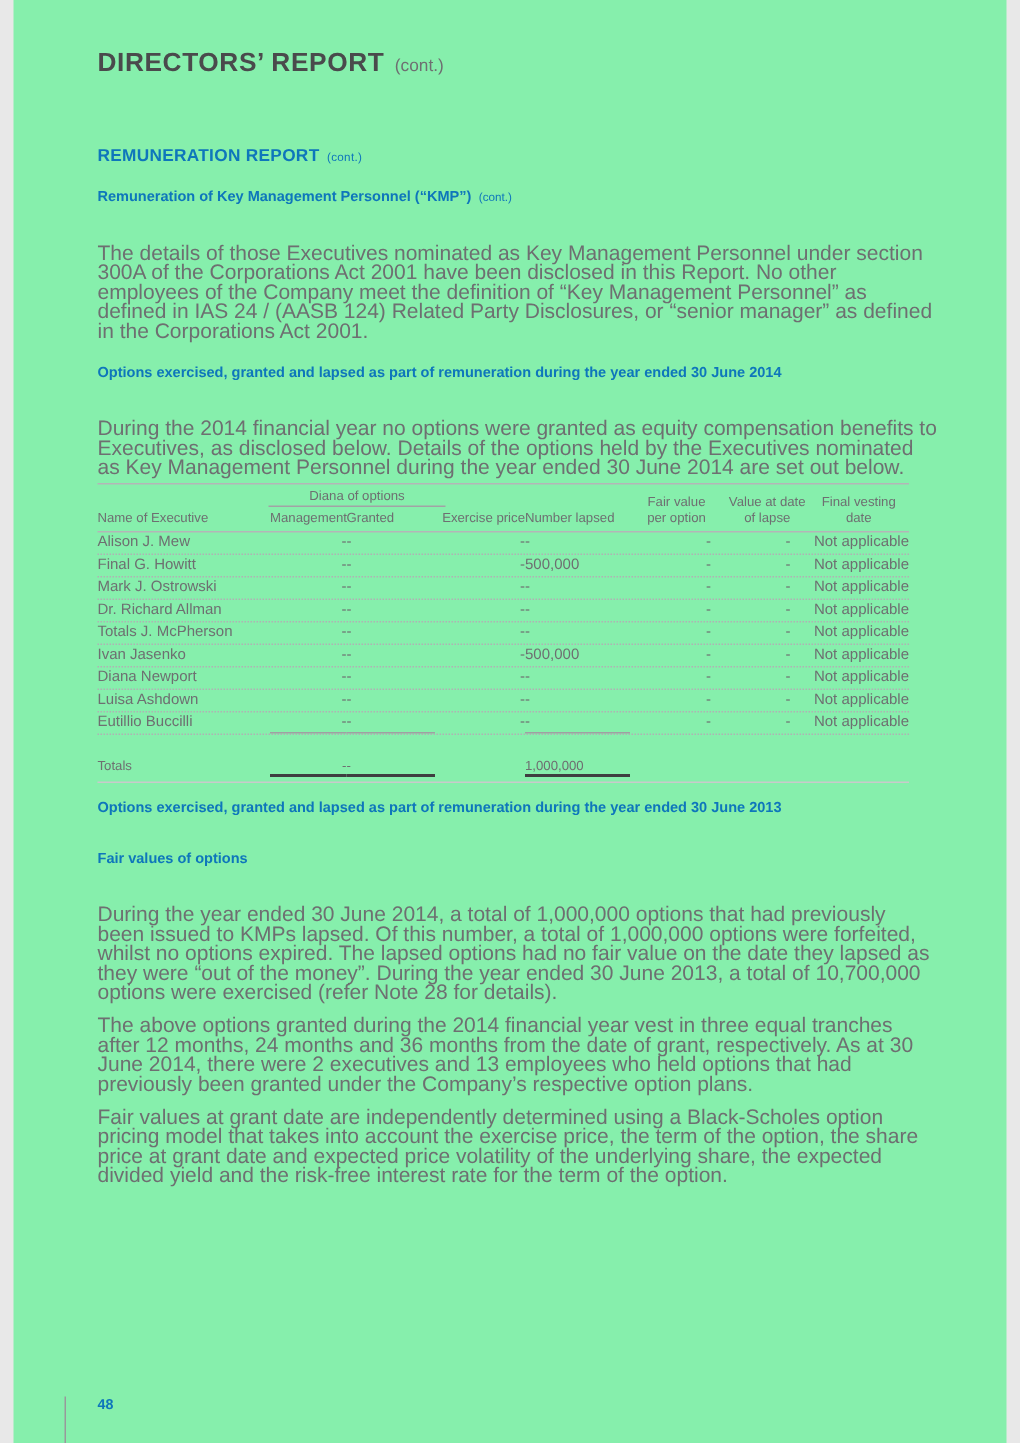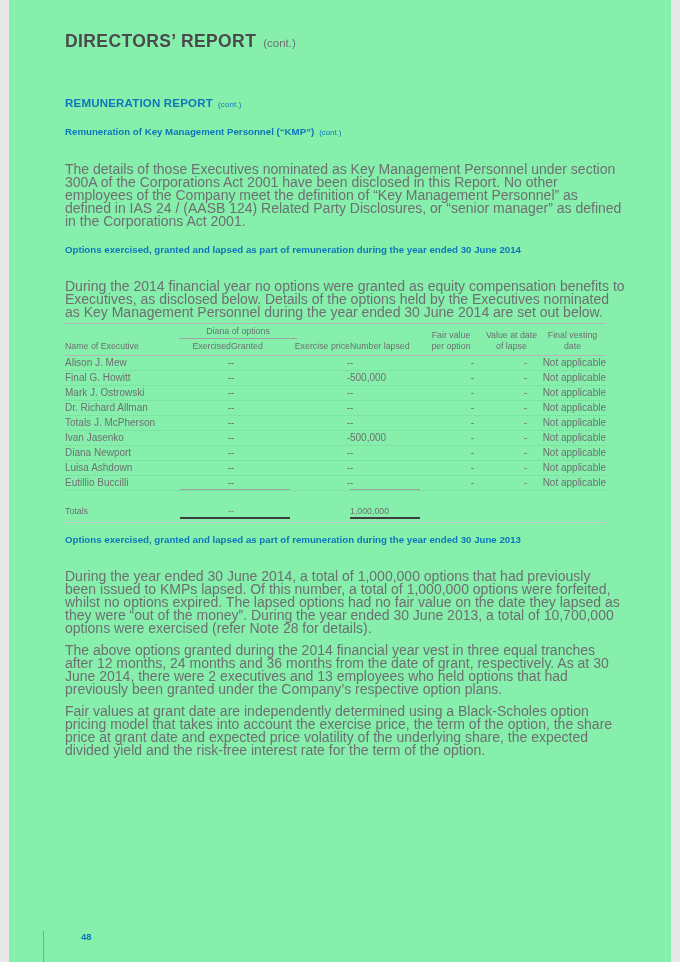--- a/index.html
+++ b/index.html
@@ -41,21 +41,21 @@
   .hrow .c-fvd{text-align:center;padding-left:0;transform:translateX(6px);}
   .two span{display:block;}
   .trow{display:flex;font-size:10px;border-bottom:1px dotted #b0b1b3;}
   .trow .cell{height:14px;line-height:14px;}
   .trow.last .c-ex,.trow.last .c-gr,.trow.last .c-nl{border-bottom:1px solid #9fa0a2;}
   .totals-row{display:flex;margin-top:13px;font-size:8.8px;}
   .totals-row .cell{height:15px;line-height:15px;}
   .totals-row .c-ex,.totals-row .c-gr,.totals-row .c-nl{border-bottom:2px solid #3e3e40;}
   
   .footer-line{position:absolute;left:34px;top:931px;width:1px;height:31px;background:#98999b;}
-  .page-number{position:absolute;left:72px;top:931px;font-size:9.5px;font-weight:bold;color:#0e76bb;}
+  .page-number{position:absolute;left:56px;top:931px;font-size:9.5px;font-weight:bold;color:#0e76bb;}
 </style>
 </head>
 <body>
 
 <div class="page">
   <div class="content">
 
     <h1 class="doc-title"><span>DIRECTORS’ REPORT</span><span class="cont-big">(cont.)</span></h1>
 
     <h2 class="rem-heading"><span>REMUNERATION REPORT</span><span class="cont-sm">(cont.)</span></h2>
@@ -66,21 +66,21 @@
 
     <h3 class="sub-heading mt16">Options exercised, granted and lapsed as part of remuneration during the year ended 30 June 2014</h3>
 
     <p>During the 2014 financial year no options were granted as equity compensation benefits to Executives, as disclosed below. Details of the options held by the Executives nominated as Key Management Personnel during the year ended 30 June 2014 are set out below.</p>
 
     <div class="table-wrap">
       <div class="thead">
         <div class="group-hdr">Diana of options</div>
         <div class="hrow">
           <div class="cell c-name">Name of Executive</div>
-          <div class="cell c-ex">Exercised</div>
+          <div class="cell c-ex">Management</div>
           <div class="cell c-gr">Granted</div>
           <div class="cell c-ep">Exercise price</div>
           <div class="cell c-nl">Number lapsed</div>
           <div class="cell c-fv two">
               <span>Fair value</span>
               <span>per option</span>
             </div>
           <div class="cell c-vd two">
               <span>Value at date</span>
               <span>of lapse</span>
@@ -193,20 +193,21 @@
         <div class="cell c-nl">1,000,000</div>
         <div class="cell c-fv"></div>
         <div class="cell c-vd"></div>
         <div class="cell c-fvd"></div>
       </div>
     </div>
 
     <h3 class="sub-heading mt11">Options exercised, granted and lapsed as part of remuneration during the year ended 30 June 2013</h3>
 
 
+    <h3 class="sub-heading mt22">Fair values of options</h3>
 
     <p>During the year ended 30 June 2014, a total of 1,000,000 options that had previously been issued to KMPs lapsed. Of this number, a total of 1,000,000 options were forfeited, whilst no options expired. The lapsed options had no fair value on the date they lapsed as they were “out of the money”. During the year ended 30 June 2013, a total of 10,700,000 options were exercised (refer Note 28 for details).</p>
     <p class="mt9">The above options granted during the 2014 financial year vest in three equal tranches after 12 months, 24 months and 36 months from the date of grant, respectively. As at 30 June 2014, there were 2 executives and 13 employees who held options that had previously been granted under the Company’s respective option plans.</p>
     <p class="mt9">Fair values at grant date are independently determined using a Black-Scholes option pricing model that takes into account the exercise price, the term of the option, the share price at grant date and expected price volatility of the underlying share, the expected divided yield and the risk-free interest rate for the term of the option.</p>
 
   </div>
 
   <div class="footer-line"></div>
   <div class="page-number">48</div>
 </div>

